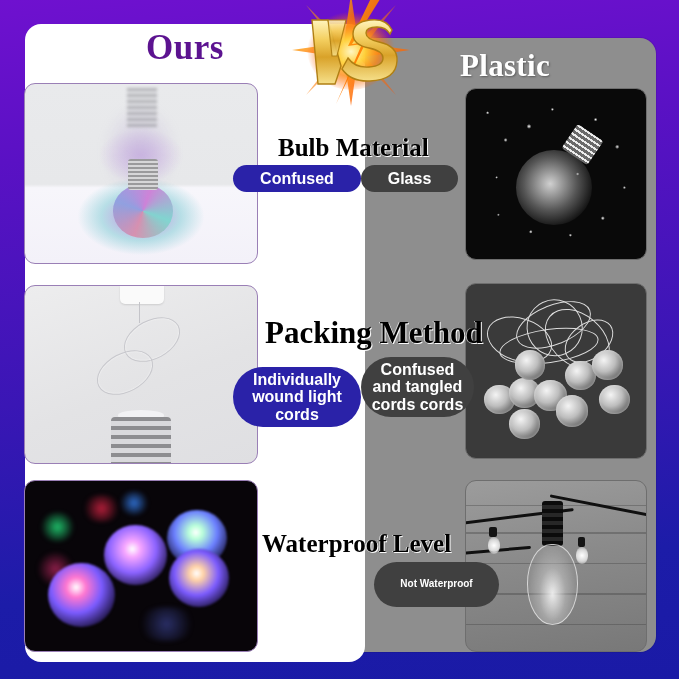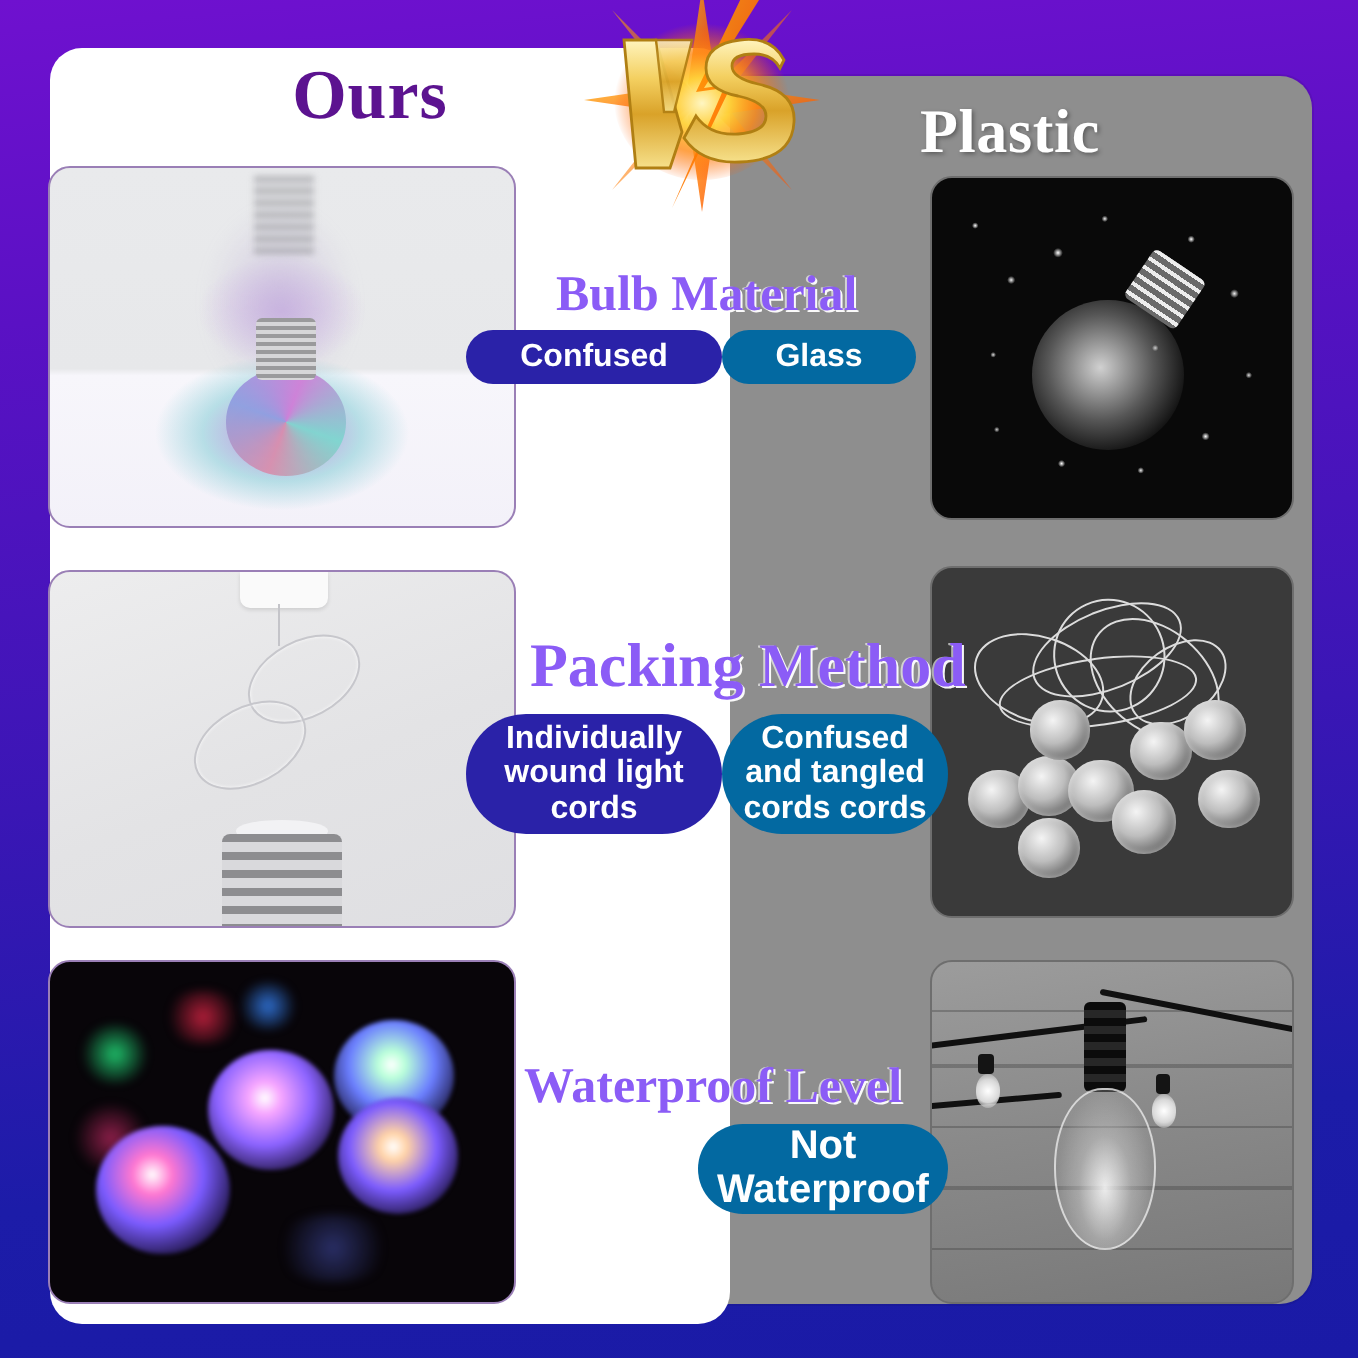--- a/index.html
+++ b/index.html
@@ -201,35 +201,35 @@
   }
   .minibulb {
     position:absolute; width:7%; height:10%; border-radius:50%;
     background: radial-gradient(circle,#fff 0%,#d8d8d8 55%,rgba(160,160,160,0) 100%);
   }
   .minisock { position:absolute; width:4%; height:6%; background:#141414; border-radius:2px; }
   .row-title {
     position:absolute;
     font-family:"Liberation Serif", serif;
     font-weight:bold;
-    color:#8b5cf6;
+    color:#000000;
     text-shadow: 1px 1px 0 rgba(255,255,255,.95), -1px 0 0 rgba(255,255,255,.6);
     white-space:nowrap;
   }
   .pill {
     position:absolute;
     display:flex; align-items:center; justify-content:center;
     text-align:center;
     color:#ffffff;
     font-weight:bold;
     line-height:1.08;
     border-radius:999px;
   }
   .pill.blue { background:#2a22a8; }
-  .pill.gray { background:#0369a1; }
+  .pill.gray { background:#404040; }
 </style>
 </head>
 <body>
 
 <div id="stage">
 
   <div class="panel-others"></div>
 
   <div class="panel-ours"></div>
 
@@ -326,21 +326,21 @@
       <div class="gball" style="left:27%; top:38%; width:17%; height:17%;"></div>
       <div class="gball" style="left:38%; top:55%; width:18%; height:18%;"></div>
       <div class="gball" style="left:50%; top:64%; width:18%; height:18%;"></div>
       <div class="gball" style="left:55%; top:44%; width:17%; height:17%;"></div>
       <div class="gball" style="left:70%; top:38%; width:17%; height:17%;"></div>
       <div class="gball" style="left:74%; top:58%; width:17%; height:17%;"></div>
       <div class="gball" style="left:24%; top:72%; width:17%; height:17%;"></div>
     </div>
   </div>
   <div class="row-title" style="left:265px; top:315px; font-size:31px;">Packing Method</div>
-  <div class="pill blue" style="left:233px; top:357px; width:128px; height:60px; font-size:16px; padding:0 9px;">Individually wound light cords</div>
+  <div class="pill blue" style="left:233px; top:367px; width:128px; height:60px; font-size:16px; padding:0 9px;">Individually wound light cords</div>
   <div class="pill gray" style="left:361px; top:357px; width:113px; height:60px; font-size:16px; padding:0 6px;">Confused and tangled cords cords</div>
 
   <div class="photo left p3" style="left:24px; top:480px; width:234px; height:172px;">
     <div class="ph-inner">
       <div class="spark sp1"></div>
       <div class="spark sp2"></div>
       <div class="spark sp3"></div>
       <div class="spark sp4"></div>
       <div class="spark sp5"></div>
       <div class="glow gC"></div>
@@ -361,15 +361,15 @@
       <div class="wire" style="left:-4%; top:40%; width:40%; transform:rotate(-5deg);"></div>
       <div class="minisock" style="left:13%; top:27%;"></div>
       <div class="minibulb" style="left:12%; top:33%;"></div>
       <div class="minisock" style="left:62%; top:33%;"></div>
       <div class="minibulb" style="left:61%; top:39%;"></div>
       <div class="socket"></div>
       <div class="clearbulb"></div>
     </div>
   </div>
   <div class="row-title" style="left:262px; top:530px; font-size:25px;">Waterproof Level</div>
-  <div class="pill gray" style="left:349px; top:562px; width:125px; height:45px; font-size:20px; padding:0 6px;">Not Waterproof</div>
+  <div class="pill gray" style="left:374px; top:562px; width:125px; height:45px; font-size:10px; padding:0 6px;">Not Waterproof</div>
 
 </div>
 
 </body></html>

